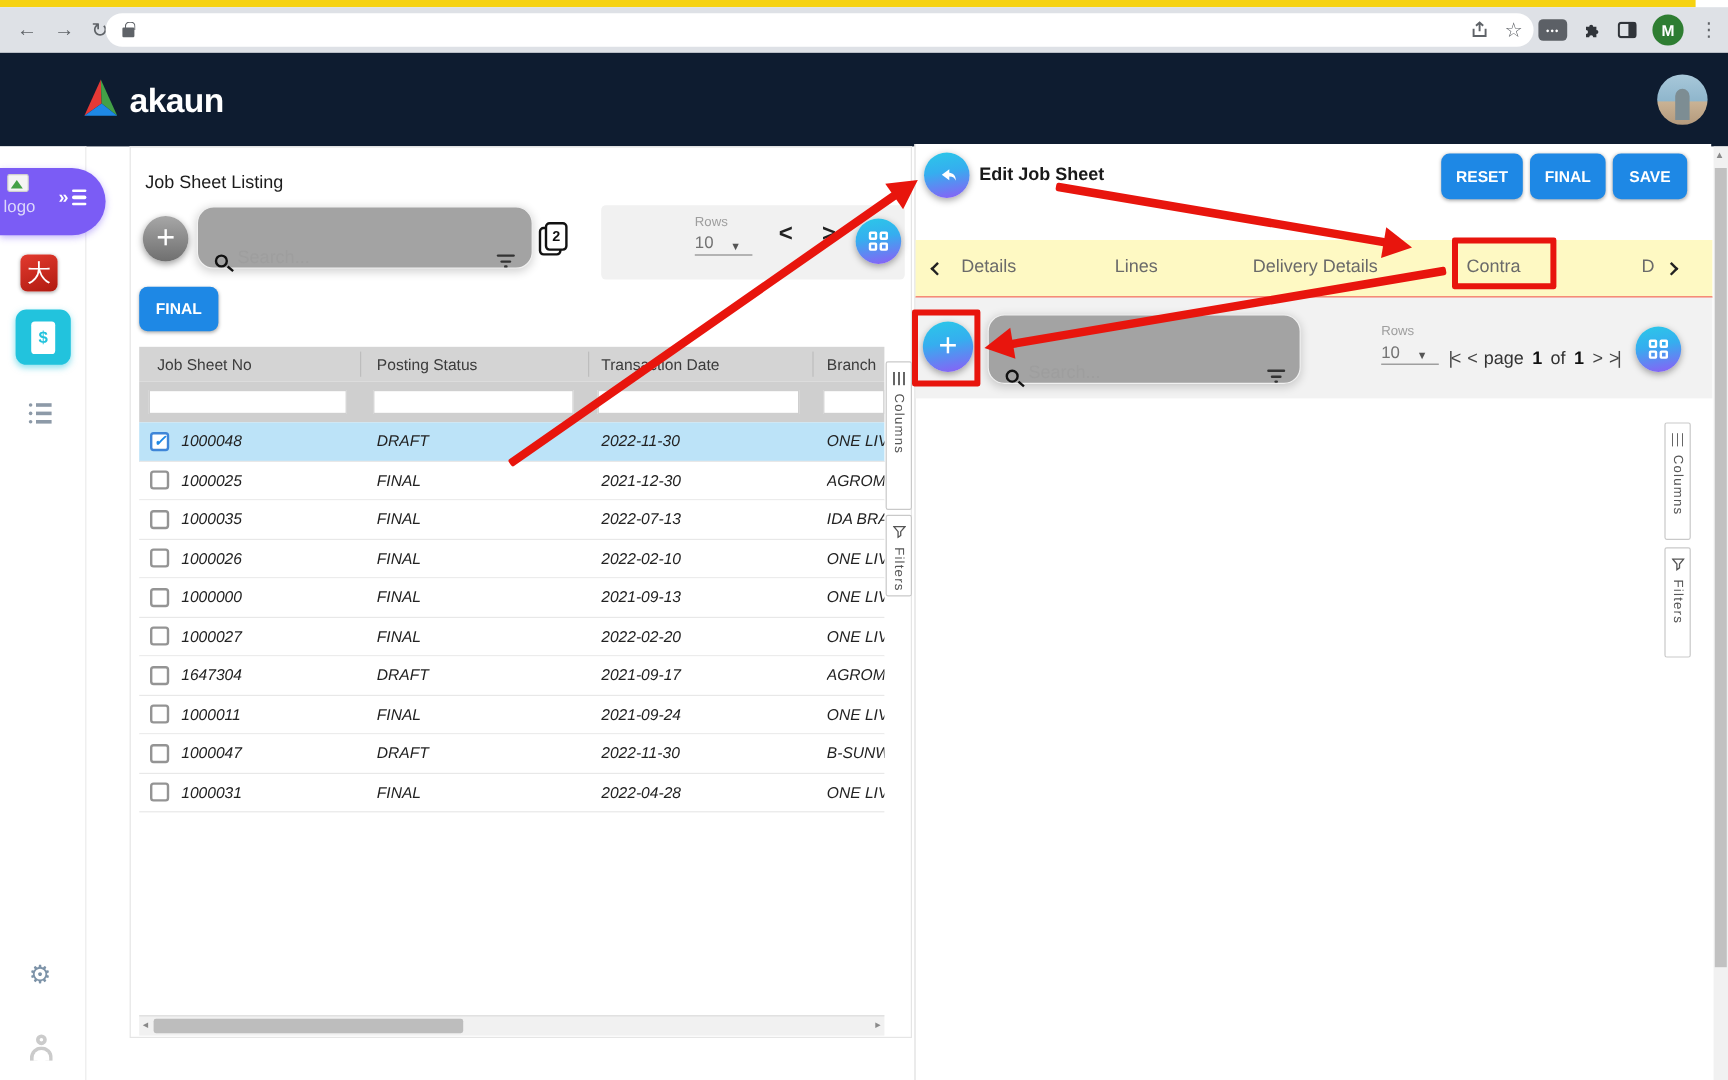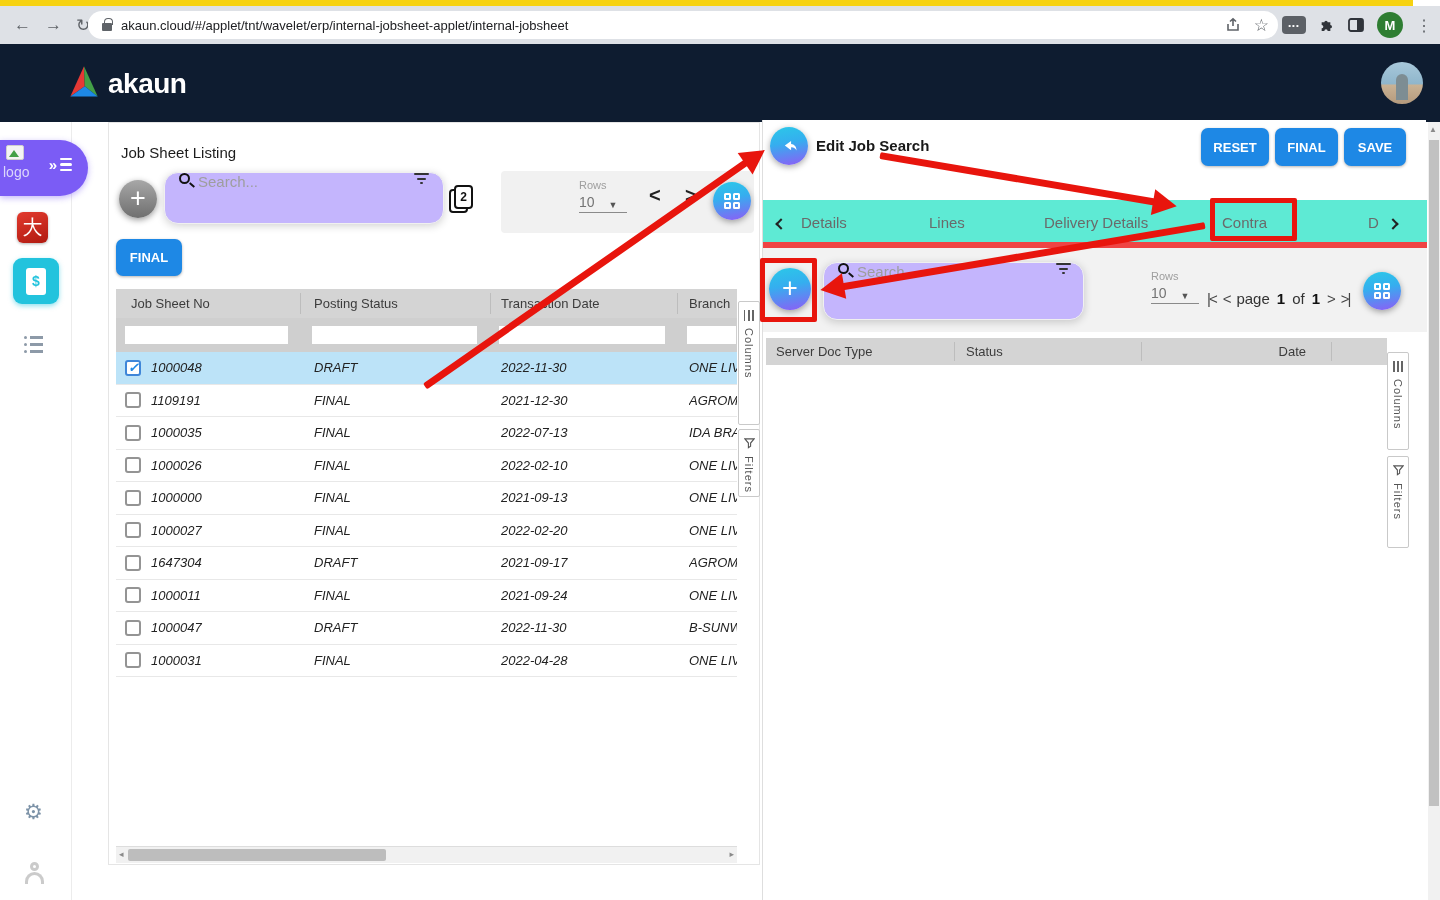--- a/index.html
+++ b/index.html
@@ -51,21 +51,21 @@
   .person-ic { position:absolute; left:25px; top:740px; width:20px; height:22px; }
   .person-ic .head { position:absolute; left:5px; top:0; width:9px; height:9px; border:3px solid #cbcbcb; border-radius:50%; }
   .person-ic .body { position:absolute; left:0; top:10px; width:19px; height:12px; border:3px solid #cbcbcb; border-bottom:none; border-radius:10px 10px 0 0; }
 
   
   .grad-circle { background:linear-gradient(170deg,#2bc8e8 0%,#35aeef 42%,#8e5cf6 100%); border-radius:50%; box-shadow:0 2px 6px rgba(0,0,0,.35); display:flex; align-items:center; justify-content:center; cursor:pointer; }
   .gray-circle { background:linear-gradient(180deg,#a7a7a7,#6f6f6f); border-radius:50%; box-shadow:0 2px 6px rgba(0,0,0,.4); display:flex; align-items:center; justify-content:center; color:#fff; cursor:pointer; }
   .plus-glyph { color:#fff; font-size:27px; font-weight:400; line-height:1; margin-top:-2px; }
   .grid-ic { display:grid; grid-template-columns:7px 7px; grid-template-rows:7px 7px; gap:2.5px; }
   .grid-ic i { border:2px solid #fff; border-radius:1.5px; }
-  .search-card { position:absolute; background:#c4b5fd; border-radius:14px; box-shadow:0 2px 8px rgba(0,0,0,.18); border:1px solid #f0f0f0; display:flex; align-items:flex-start; padding:0 14px; }
+  .search-card { position:absolute; background:#a3a3a3; border-radius:14px; box-shadow:0 2px 8px rgba(0,0,0,.18); border:1px solid #f0f0f0; display:flex; align-items:flex-end; padding:0 14px; }
   .mag { position:relative; width:11px; height:11px; border:2px solid #111; border-radius:50%; flex:none; }
   .mag::after { content:''; position:absolute; left:8px; top:9px; width:6px; height:2px; background:#111; transform:rotate(40deg); }
   .search-card input { border:none; outline:none; flex:1; font-size:15px; color:#444; margin-left:8px; font-family:"Liberation Sans",sans-serif; background:transparent; }
   .search-card input::placeholder { color:#9e9e9e; }
   .tune-ic { display:flex; flex-direction:column; align-items:center; gap:2.5px; cursor:pointer; flex:none; }
   .tune-ic i { display:block; height:2px; background:#333; border-radius:1px; }
   .tune-ic i:nth-child(1){ width:15px; } .tune-ic i:nth-child(2){ width:9px; } .tune-ic i:nth-child(3){ width:3px; }
   .rows-box { position:absolute; }
   .rows-label { font-size:11px; color:#9e9e9e; }
   .rows-value { display:flex; align-items:flex-end; gap:14px; border-bottom:1px solid #8a8a8a; width:48px; padding-bottom:2px; margin-top:3px; cursor:pointer; }
@@ -110,21 +110,21 @@
   .lv-columns { left:629px; top:178px; width:22px; height:124px; }
   .lv-filters { left:629px; top:306px; width:22px; height:68px; }
 
   
   .card-right { position:absolute; left:762px; top:120px; width:664px; height:780px; background:#fff; border-left:1px solid #dedede; }
   .back-btn { position:absolute; left:7px; top:7px; width:38px; height:38px; }
   .edit-title { position:absolute; left:53px; top:17px; font-size:15px; font-weight:600; color:#191919; }
   .r-reset { position:absolute; left:438px; top:8px; width:68px; height:38px; }
   .r-final { position:absolute; left:512px; top:8px; width:63px; height:38px; }
   .r-save  { position:absolute; left:581px; top:8px; width:62px; height:38px; }
-  .tabstrip { position:absolute; left:0; top:80px; width:664px; height:48px; background:#5eead4; border-bottom:6px solid #ef4444; }
+  .tabstrip { position:absolute; left:0; top:80px; width:664px; height:48px; background:#fef9c3; border-bottom:1px solid #ef4444; }
   .tabstrip .tab { position:absolute; top:14px; font-size:15px; color:#6a6a6a; cursor:pointer; white-space:nowrap; }
   .tab-underline { position:absolute; left:406px; top:124px; width:152px; height:4px; background:linear-gradient(90deg,#1a6ef0,#8a5cf6); }
   .ts-chev { position:absolute; top:20px; }
   .r-toolbar { position:absolute; left:0; top:128px; width:664px; height:84px; background:#f2f2f2; }
   .r-plus { position:absolute; left:6px; top:148px; width:42px; height:42px; }
   .r-search { left:60px; top:142px; width:261px; height:58px; }
   .r-rows { left:388px; top:150px; }
   .pagination { position:absolute; left:444px; top:170px; display:flex; align-items:center; gap:7px; font-size:15px; color:#333; }
   .pagination .pchev { letter-spacing:-2px; cursor:pointer; color:#444; }
   .pagination b { font-weight:bold; color:#111; }
@@ -151,21 +151,20 @@
 
   <div class="yellow-bar">
       <div class="inner"></div>
     </div>
   <div class="chrome">
     <span class="nav-ic">←</span>
     <span class="nav-ic">→</span>
     <span class="nav-ic">↻</span>
     <div class="url-pill">
       <span class="lock"></span>
-      <span class="url-text">akaun.cloud/#/applet/tnt/wavelet/erp/internal-jobsheet-applet/internal-jobsheet</span>
     </div>
     <div class="chrome-right">
       <span class="share-ic">
           <svg width="16" height="16" viewBox="0 0 16 16">
             <path d="M3 7v6h10V7" fill="none" stroke="#5f6368" stroke-width="1.6"></path>
             <path d="M8 9V2M5 4.5 8 1.8l3 2.7" fill="none" stroke="#5f6368" stroke-width="1.6"></path>
           </svg>
         </span>
       <span class="star-ic">☆</span>
       <span class="ext-box">•••</span>
@@ -292,21 +291,21 @@
           <div class="lrow selected">
             <span class="cb checked"></span>
             <span style="left:35px;  width:145px;">1000048</span>
             <span style="left:198px; width:170px;">DRAFT</span>
             <span style="left:385px; width:170px;">2022-11-30</span>
             <span style="left:573px; width:48px;">ONE LIVIN</span>
           </div>
 
           <div class="lrow">
             <span class="cb"></span>
-            <span style="left:35px;  width:145px;">1109191</span>
+            <span style="left:35px;  width:145px;">1000025</span>
             <span style="left:198px; width:170px;">FINAL</span>
             <span style="left:385px; width:170px;">2021-12-30</span>
             <span style="left:573px; width:48px;">AGROMA</span>
           </div>
 
           <div class="lrow">
             <span class="cb"></span>
             <span style="left:35px;  width:145px;">1000035</span>
             <span style="left:198px; width:170px;">FINAL</span>
             <span style="left:385px; width:170px;">2022-07-13</span>
@@ -388,21 +387,21 @@
       <span class="vtext">Filters</span>
     </div>
   </div>
 
   <div class="card-right">
     <div class="back-btn grad-circle">
       <svg width="20" height="20" viewBox="0 0 24 24">
           <path d="M14.5 6 7 11.5l7.5 5.5v-3.6c3.6 0 5.6 1.6 6.5 4.1.2-4.8-2.7-7.6-6.5-7.9z" fill="#fff"></path>
         </svg>
     </div>
-    <div class="edit-title">Edit Job Search</div>
+    <div class="edit-title">Edit Job Sheet</div>
     <button class="btn-blue r-reset">RESET</button>
     <button class="btn-blue r-final">FINAL</button>
     <button class="btn-blue r-save">SAVE</button>
 
     <div class="tabstrip">
       <span class="chev left ts-chev" style="left:14px;"></span>
       <span class="tab" style="left:38px;">Details</span>
       <span class="tab" style="left:166px;">Lines</span>
       <span class="tab" style="left:281px;">Delivery Details</span>
       <span class="tab" style="left:459px;">Contra</span>
@@ -447,28 +446,20 @@
 
     <div class="r-grid grad-circle">
       <span class="grid-ic">
           <i></i>
           <i></i>
           <i></i>
           <i></i>
         </span>
     </div>
 
-    <div class="rtable-header">
-      <span style="left:10px;">Server Doc Type</span>
-      <span style="left:200px;">Status</span>
-      <span style="left:500px; width:40px; text-align:right;">Date</span>
-      <i class="lt-sep" style="left:188px;"></i>
-        <i class="lt-sep" style="left:375px;"></i>
-        <i class="lt-sep" style="left:565px;"></i>
-    </div>
 
     <div class="vtab rv-columns">
       <span class="cols-ic"></span>
       <span class="vtext">Columns</span>
     </div>
     <div class="vtab rv-filters">
       <svg width="11" height="11" viewBox="0 0 12 12">
           <path d="M1 1h10L7.2 5.5V9l-2.4 1.6V5.5z" fill="none" stroke="#555" stroke-width="1.2"></path>
         </svg>
       <span class="vtext">Filters</span>

